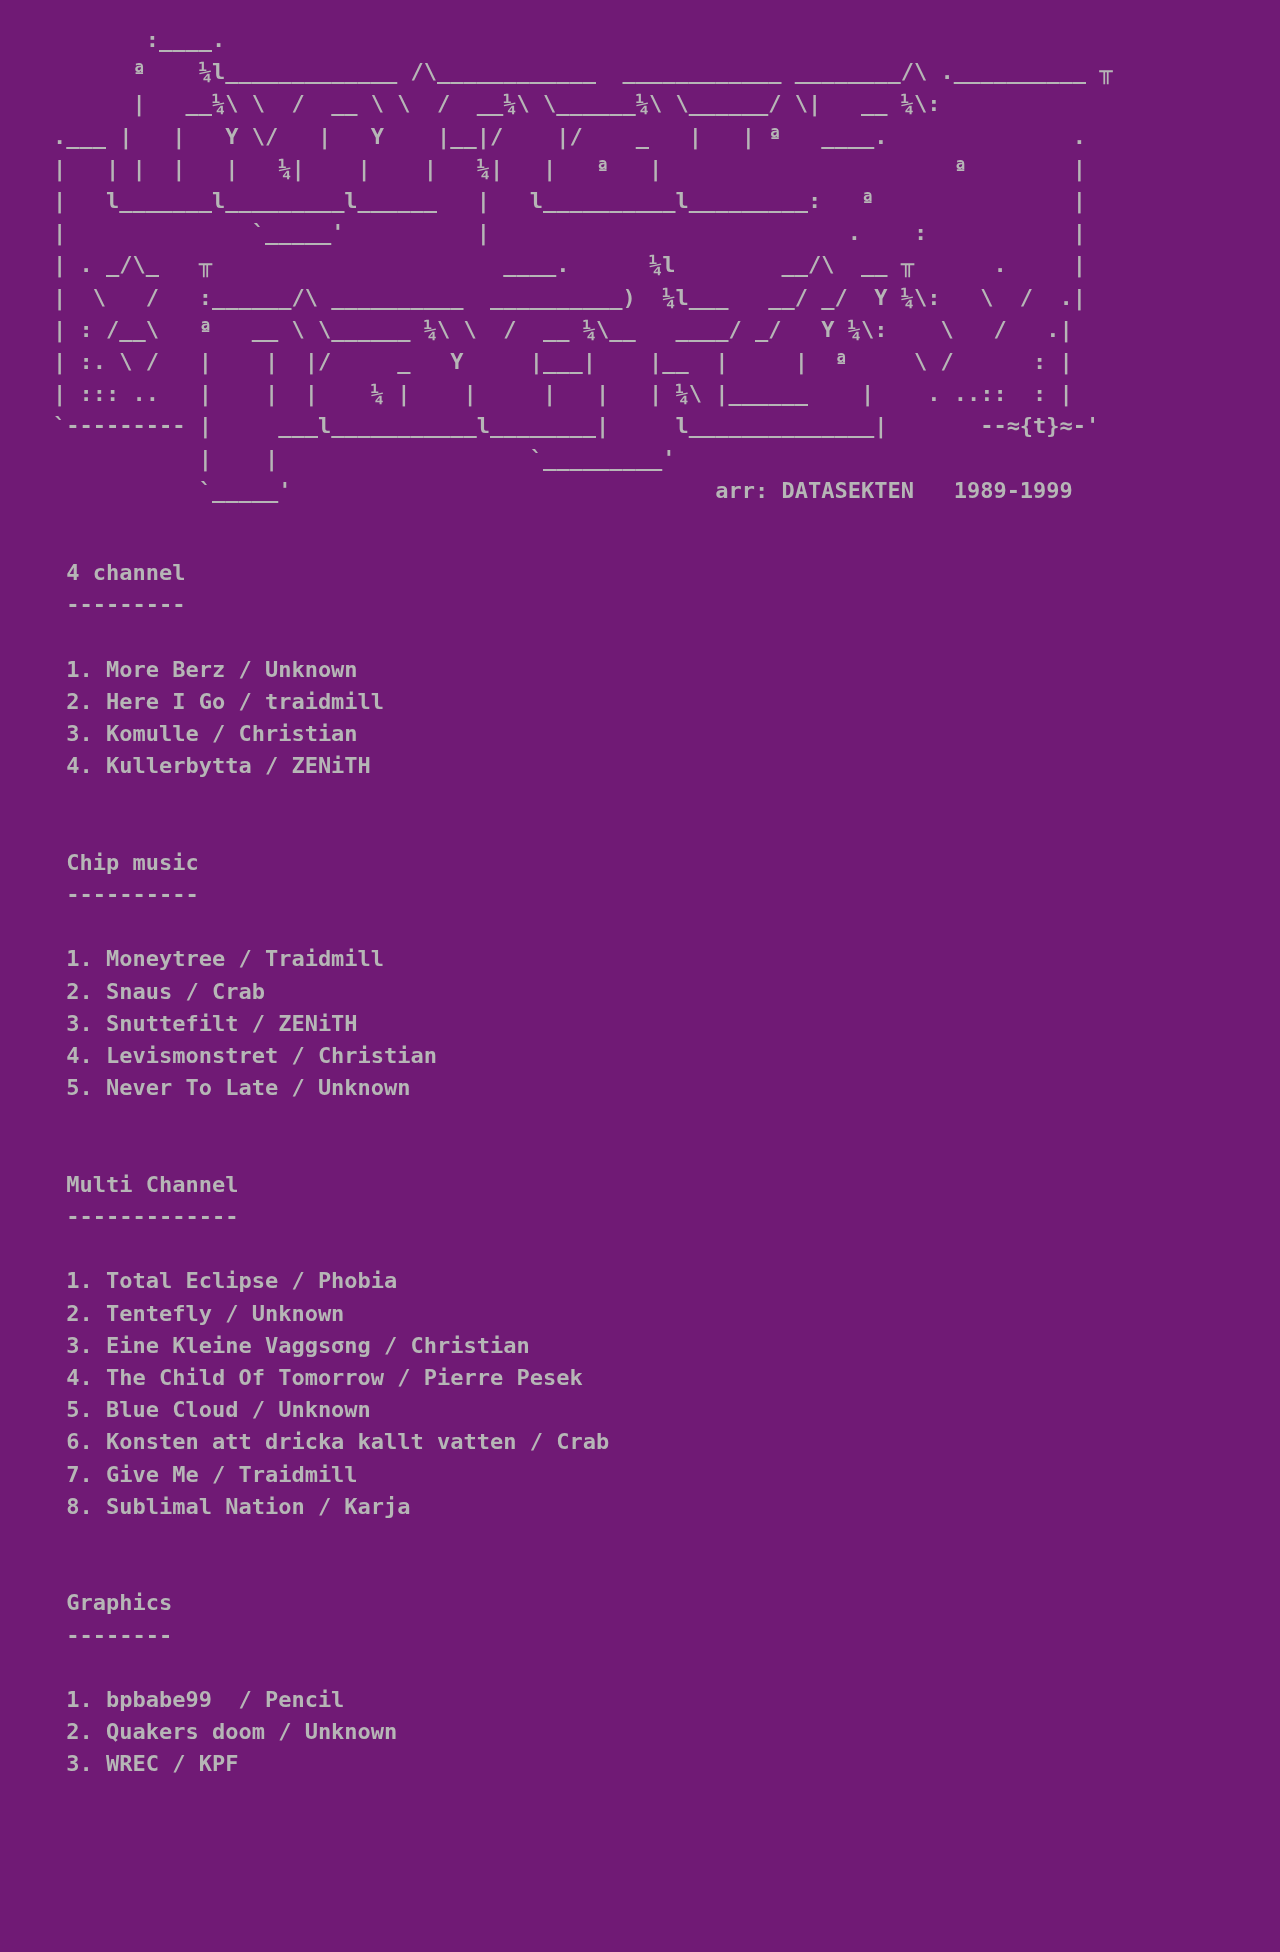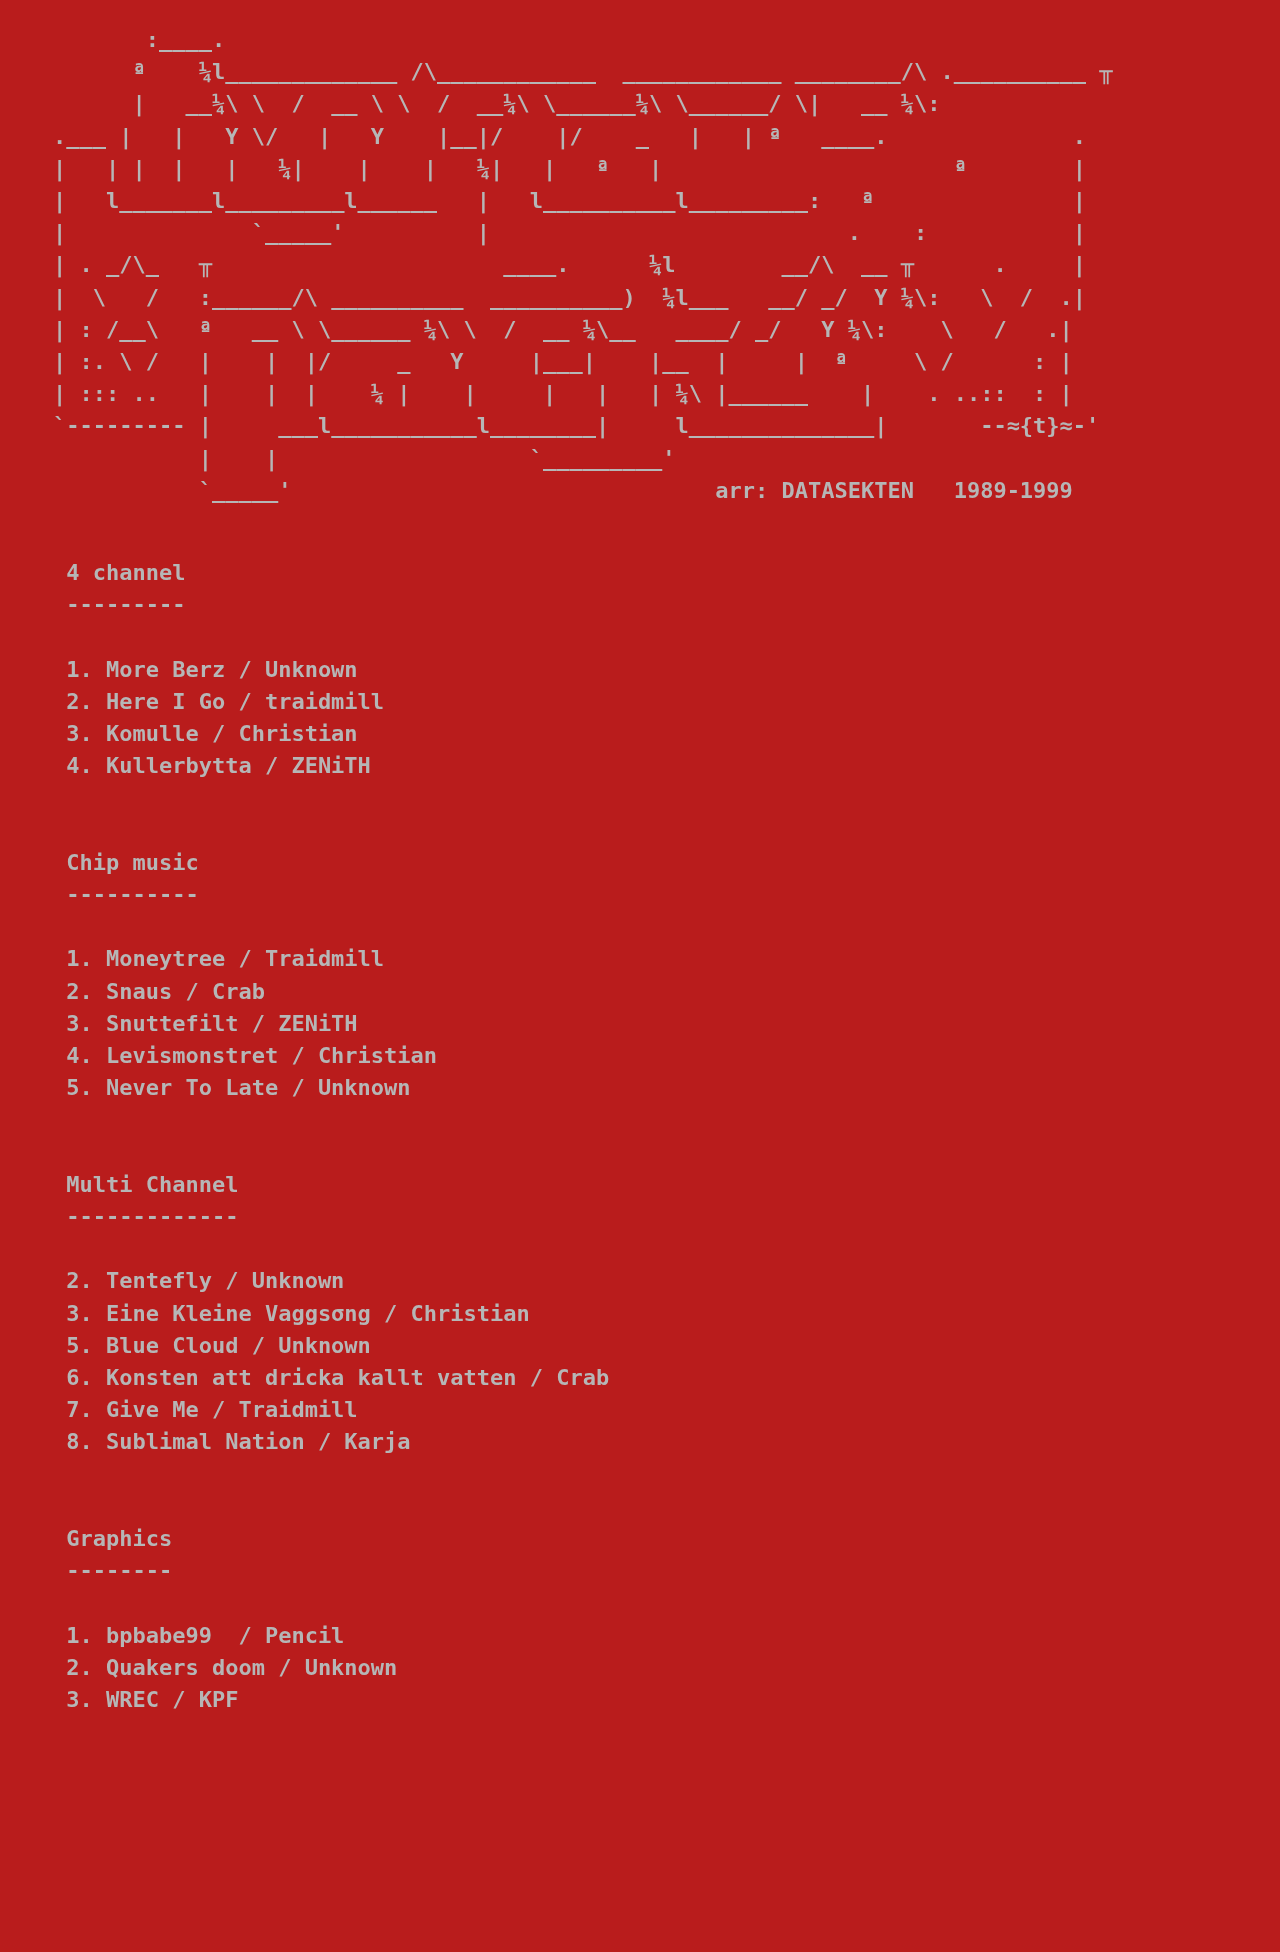--- a/index.html
+++ b/index.html
@@ -4,21 +4,21 @@
 <style>
   html, body {
     margin: 0;
     padding: 0;
     background: #000000;
   }
   .page {
     position: relative;
     width: 1280px;
     height: 1952px;
-    background: #b91c1c;
+    background: #701a75;
     overflow: hidden;
     box-sizing: border-box;
     padding-top: 24px;
     font-family: "DejaVu Sans Mono", "Liberation Mono", monospace;
     font-size: 22px;
     line-height: 32.2px;
     font-weight: bold;
     color: #b6b6b6;
   }
   pre {
@@ -86,22 +86,24 @@
       <pre>3. Snuttefilt / ZENiTH</pre>
       <pre>4. Levismonstret / Christian</pre>
       <pre>5. Never To Late / Unknown</pre>
     </div>
   </div>
 
   <div class="section">
     <pre>Multi Channel</pre>
     <pre>-------------</pre>
     <div class="items">
+      <pre>1. Total Eclipse / Phobia</pre>
       <pre>2. Tentefly / Unknown</pre>
       <pre>3. Eine Kleine Vaggsσng / Christian</pre>
+      <pre>4. The Child Of Tomorrow / Pierre Pesek</pre>
       <pre>5. Blue Cloud / Unknown</pre>
       <pre>6. Konsten att dricka kallt vatten / Crab</pre>
       <pre>7. Give Me / Traidmill</pre>
       <pre>8. Sublimal Nation / Karja</pre>
     </div>
   </div>
 
   <div class="section">
     <pre>Graphics</pre>
     <pre>--------</pre>

